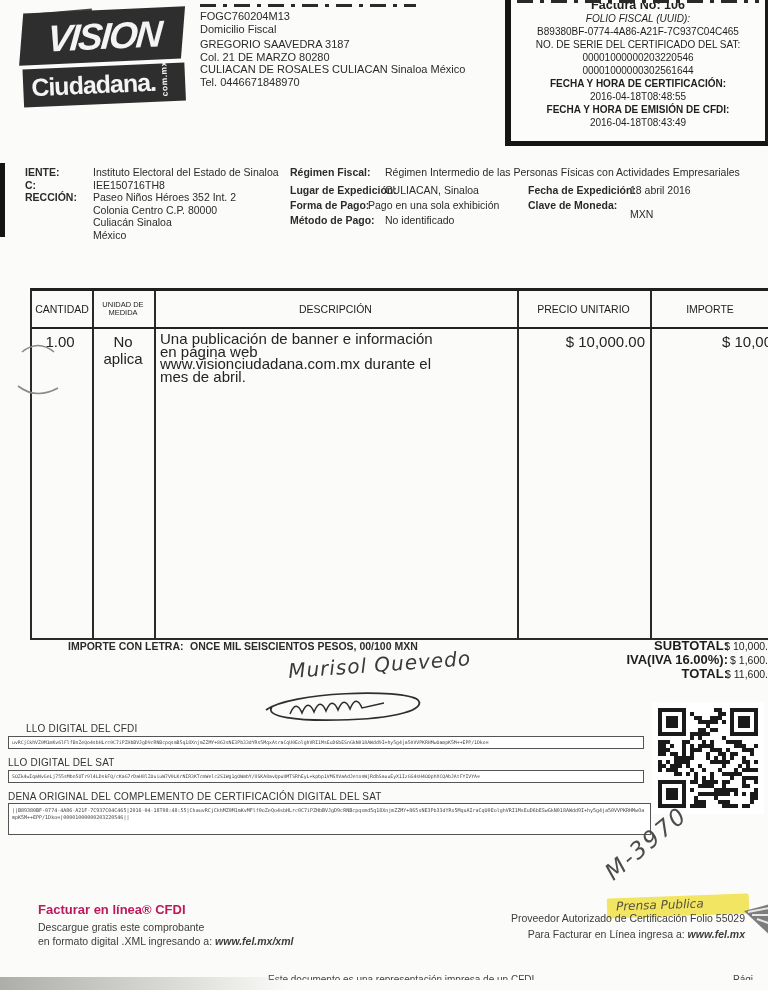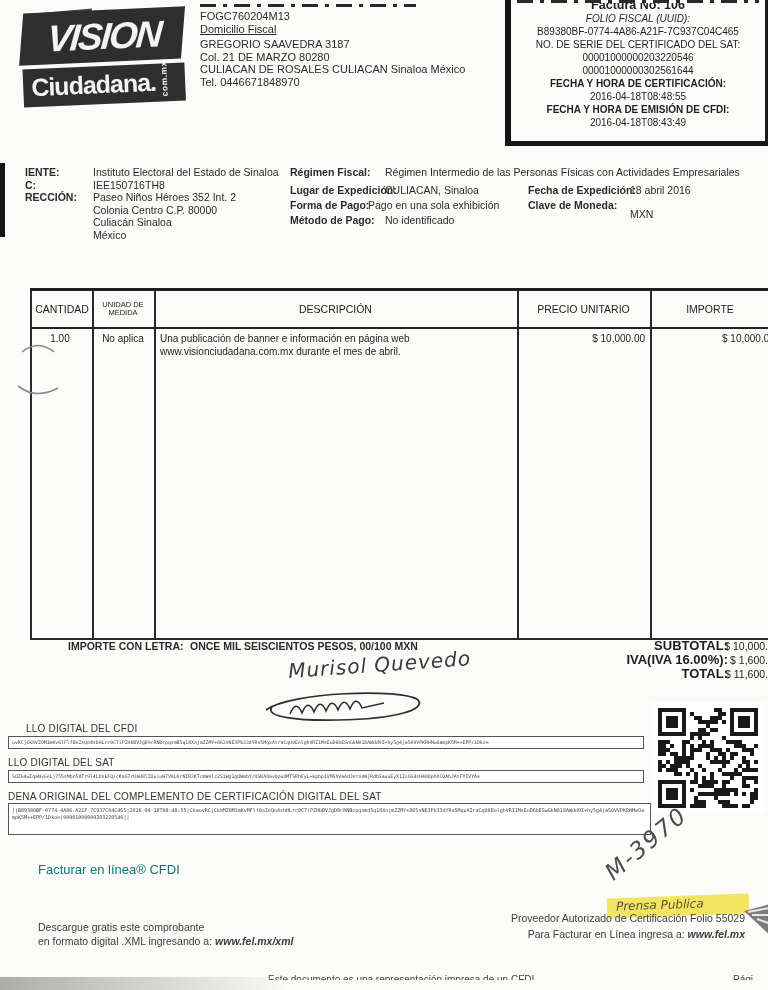--- a/index.html
+++ b/index.html
@@ -12,40 +12,40 @@
             font-size:37px;letter-spacing:-2px;padding:4px 10px 2px 14px;
             transform:skewX(-7deg);line-height:46px;text-align:center;}
   .logo-bot{background:#2e2e2e;color:#f4f4f4;margin-top:4px;padding:3px 4px 5px 8px;
             display:flex;align-items:center;}
   .logo-bot .cword{font-weight:bold;font-size:25px;letter-spacing:-1px;line-height:26px;}
   .logo-bot .cdomain{writing-mode:vertical-rl;transform:rotate(180deg);
             font-size:8.5px;font-weight:bold;letter-spacing:.5px;margin-left:3px;height:30px;}
   .topdash{height:3px;background:repeating-linear-gradient(90deg,#2a2a2a 0 16px,transparent 16px 23px,#2a2a2a 23px 27px,transparent 27px 34px);}
   
   .emitter{left:200px;top:3px;font-size:11px;line-height:12.5px;color:#2b2b2b;}
-  .emitter .u{text-decoration:underline;display:inline-block;margin-bottom:3px;}
+  .emitter .u{display:inline-block;margin-bottom:3px;}
   
   .fiscal-box{left:505px;top:0;width:254px;height:141px;
       border-left:6px solid #151515;border-bottom:5px solid #151515;border-right:3px solid #1a1a1a;
       text-align:center;font-size:10px;line-height:13px;color:#1e1e1e;background:rgba(255,255,255,.4);}
   .fiscal-box .cutline{height:9px;overflow:hidden;}
   .fiscal-box .cutline>div{margin-top:-4px;font-weight:bold;font-size:12.5px;}
   .fiscal-box .it{font-style:italic;}
   .fiscal-box .b{font-weight:bold;}
   
   .lbl{font-weight:bold;}
   .small{font-size:10.5px;line-height:12.5px;color:#2b2b2b;}
   
   .invoice-table{left:30px;top:288px;width:738px;height:347px;
       border-top:3px solid #1f1f1f;border-bottom:2px solid #2a2a2a;border-left:2px solid #2a2a2a;}
   .invoice-table .vline{position:absolute;top:0;bottom:0;width:2px;background:#2a2a2a;}
   .invoice-table .hline{position:absolute;left:0;right:0;top:36px;height:2px;background:#222;}
   .th{position:absolute;top:0;height:36px;display:flex;align-items:center;justify-content:center;
       text-align:center;font-size:10.5px;color:#1d1d1d;}
-  .cell{position:absolute;font-size:10px;color:#242424;}
+  .cell{position:absolute;font-size:15px;color:#242424;}
   
   .tot-lbl{font-weight:bold;text-align:right;font-size:13px;line-height:14px;color:#1d1d1d;}
   .tot-val{text-align:right;font-size:10.5px;line-height:14px;white-space:nowrap;color:#1d1d1d;}
   
   .seal-lbl{font-size:10px;color:#333;letter-spacing:.2px;}
   .seal-box{border:1px solid #555;background:#fff;font-size:4.8px;color:#444;
             padding:3px 3px;white-space:nowrap;overflow:hidden;font-family:"DejaVu Sans Mono",monospace;}
   .seal-box.wrap{white-space:normal;word-break:break-all;line-height:6.5px;font-size:5px;}
   
   .hand{font-family:"DejaVu Sans",sans-serif;font-style:italic;color:#3a3a3a;}
@@ -393,21 +393,21 @@
         <rect x="4" y="76" width="20" height="20" fill="#fff"></rect>
         <rect x="8" y="80" width="12" height="12" fill="#1a1a1a"></rect>
       </g>
     </svg></div>
 
 <div class="abs hand" style="left:608px;top:862px;font-size:23px;color:#4c4c4c;transform:rotate(-40deg);transform-origin:left center;letter-spacing:2px;">M-3970</div>
 
 <div class="abs highlight" style="left:607px;top:896px;width:142px;height:20px;"></div>
 <div class="abs hand" style="left:616px;top:898px;font-size:12px;color:#56513b;transform:rotate(-2deg);">Prensa Publica</div>
 
-<div class="abs" style="left:38px;top:862px;font-size:13px;color:#0f766e;">Facturar en línea® CFDI</div>
+<div class="abs" style="left:38px;top:902px;font-size:13px;color:#be185d;font-weight:bold;">Facturar en línea® CFDI</div>
 <div class="abs foot" style="left:38px;top:921px;">Descargue gratis este comprobante</div>
 <div class="abs foot" style="left:38px;top:935px;">
   <span>en formato digital .XML ingresando a:</span>
   <span class="link">www.fel.mx/xml</span>
 </div>
 
 <div class="abs foot" style="left:500px;top:912px;width:245px;text-align:right;">Proveedor Autorizado de Certificación Folio 55029</div>
 <div class="abs foot" style="left:500px;top:928px;width:245px;text-align:right;">
   <span>Para Facturar en Línea ingresa a:</span>
   <span class="link">www.fel.mx</span>

